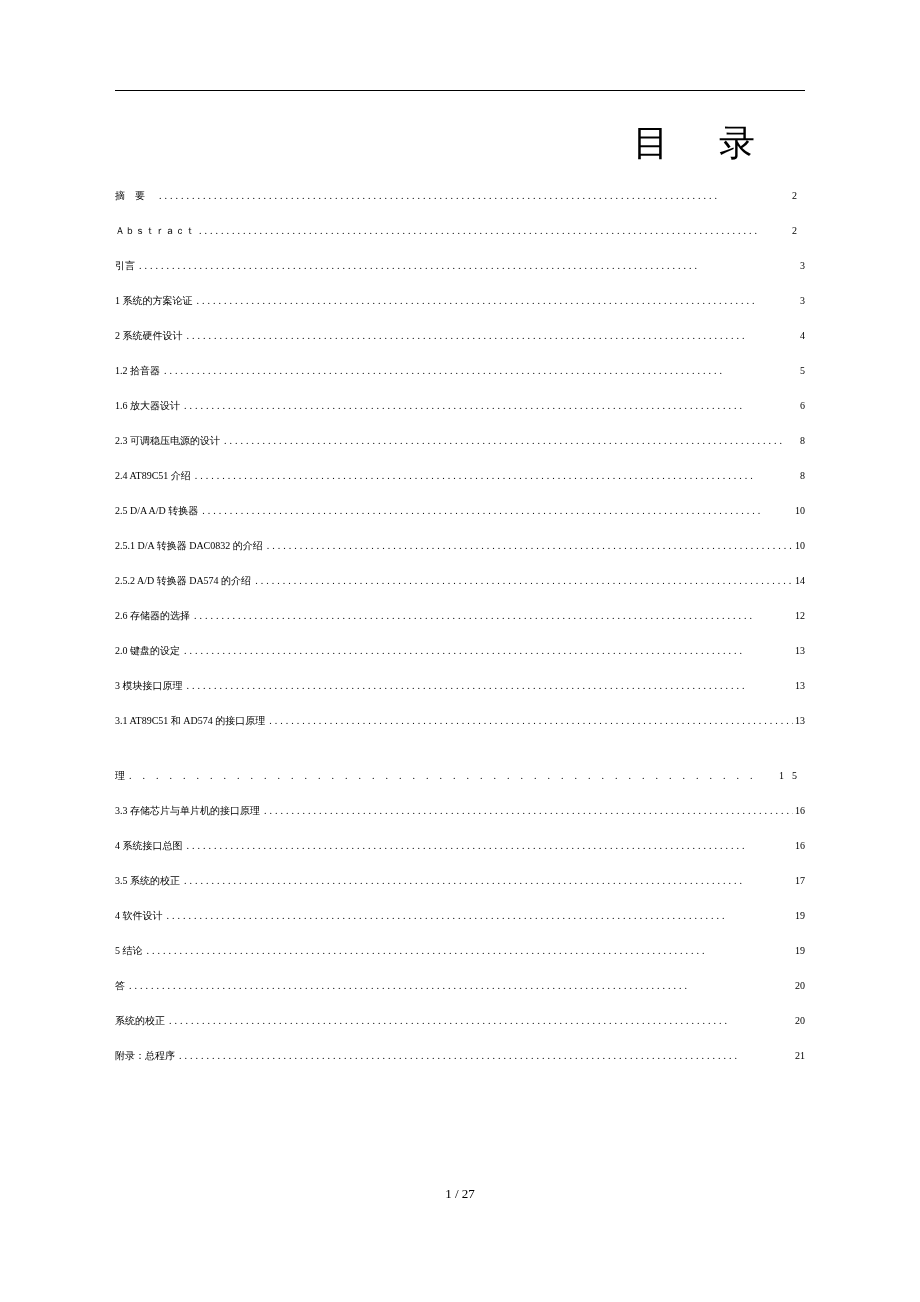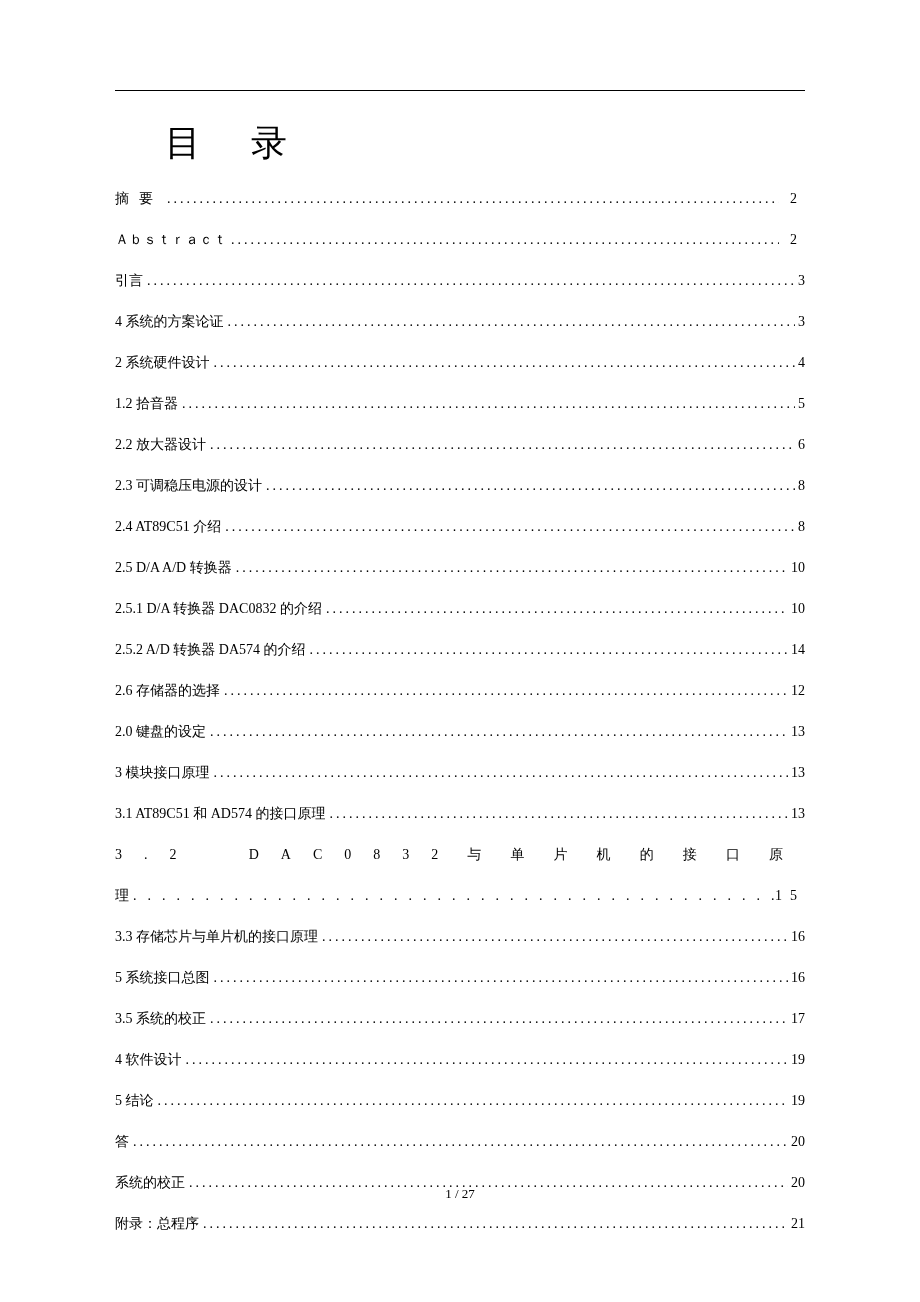--- a/index.html
+++ b/index.html
@@ -15,30 +15,30 @@
       position: relative;
     }
     .page {
       padding: 90px 115px 60px 115px;
     }
     .top-rule {
       border-top: 1px solid #000;
       margin-bottom: 28px;
     }
     .title {
-      text-align: left;
+      text-align: right;
       font-size: 36px;
       font-weight: normal;
       letter-spacing: 50px;
       padding-left: 50px;
       margin-bottom: 20px;
       font-family: "SimSun", "宋体", serif;
     }
     .toc {
-      font-size: 14px;
+      font-size: 10px;
     }
     .toc-entry {
       display: flex;
       align-items: baseline;
       margin-bottom: 20px;
       line-height: 1.5;
     }
     .toc-entry.wrap {
       flex-wrap: wrap;
     }
@@ -108,36 +108,36 @@
           <span class="toc-label">Ａｂｓｔｒａｃｔ</span>
           <span class="toc-dots">......................................................................................................</span>
           <span class="toc-page spread"> 2</span>
         </div>
         <div class="toc-entry">
           <span class="toc-label">引言</span>
           <span class="toc-dots">......................................................................................................</span>
           <span class="toc-page"> 3</span>
         </div>
         <div class="toc-entry">
-          <span class="toc-label">4 系统的方案论证</span>
+          <span class="toc-label">1 系统的方案论证</span>
           <span class="toc-dots">......................................................................................................</span>
           <span class="toc-page"> 3</span>
         </div>
         <div class="toc-entry">
           <span class="toc-label">2 系统硬件设计</span>
           <span class="toc-dots">......................................................................................................</span>
           <span class="toc-page"> 4</span>
         </div>
         <div class="toc-entry">
           <span class="toc-label">1.2 拾音器</span>
           <span class="toc-dots">......................................................................................................</span>
           <span class="toc-page"> 5</span>
         </div>
         <div class="toc-entry">
-          <span class="toc-label">2.2 放大器设计</span>
+          <span class="toc-label">1.6 放大器设计</span>
           <span class="toc-dots">......................................................................................................</span>
           <span class="toc-page"> 6</span>
         </div>
         <div class="toc-entry">
           <span class="toc-label">2.3 可调稳压电源的设计</span>
           <span class="toc-dots">......................................................................................................</span>
           <span class="toc-page"> 8</span>
         </div>
         <div class="toc-entry">
           <span class="toc-label">2.4 AT89C51 介绍</span>
@@ -175,36 +175,35 @@
           <span class="toc-page"> 13</span>
         </div>
         <div class="toc-entry">
           <span class="toc-label">3.1 AT89C51 和 AD574 的接口原理</span>
           <span class="toc-dots">......................................................................................................</span>
           <span class="toc-page"> 13</span>
         </div>
       </div>
 
     <div class="toc-entry wrap">
-      <span class="toc-label spread-wide">3.2　DAC0832与单片机的接口原</span>
       <div class="wrap-line2">
         <span class="toc-label">理</span>
         <span class="toc-dots spread">...............................................</span>
         <span class="toc-page spread">15</span>
       </div>
     </div>
 
     <div id="toc-list-after">
         <div class="toc-entry">
           <span class="toc-label">3.3 存储芯片与单片机的接口原理</span>
           <span class="toc-dots">......................................................................................................</span>
           <span class="toc-page"> 16</span>
         </div>
         <div class="toc-entry">
-          <span class="toc-label">5 系统接口总图</span>
+          <span class="toc-label">4 系统接口总图</span>
           <span class="toc-dots">......................................................................................................</span>
           <span class="toc-page"> 16</span>
         </div>
         <div class="toc-entry">
           <span class="toc-label">3.5 系统的校正</span>
           <span class="toc-dots">......................................................................................................</span>
           <span class="toc-page"> 17</span>
         </div>
         <div class="toc-entry">
           <span class="toc-label">4 软件设计</span>

